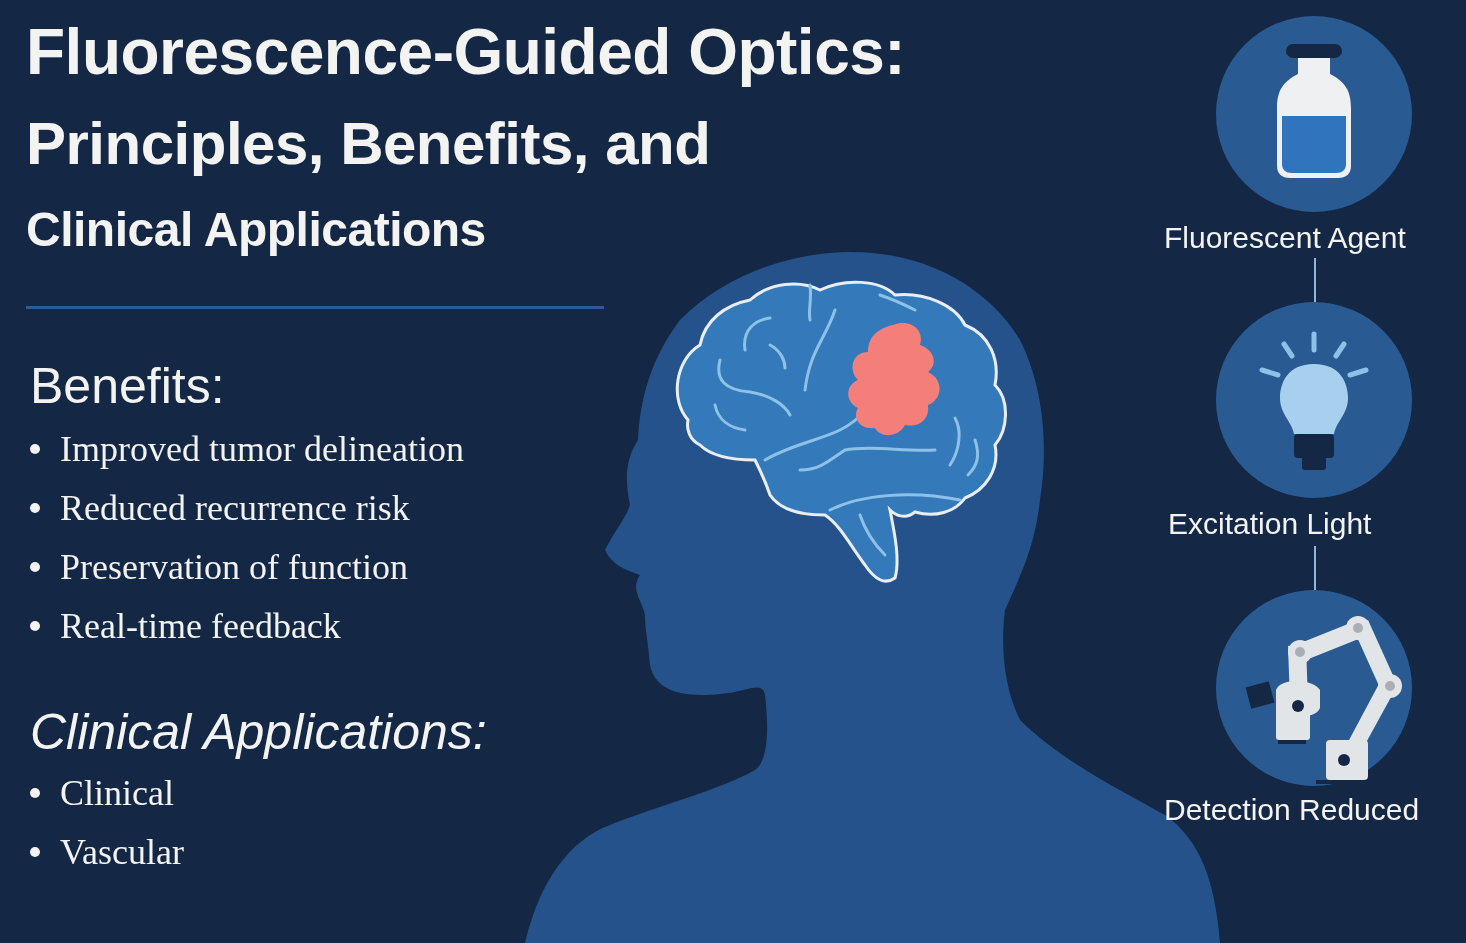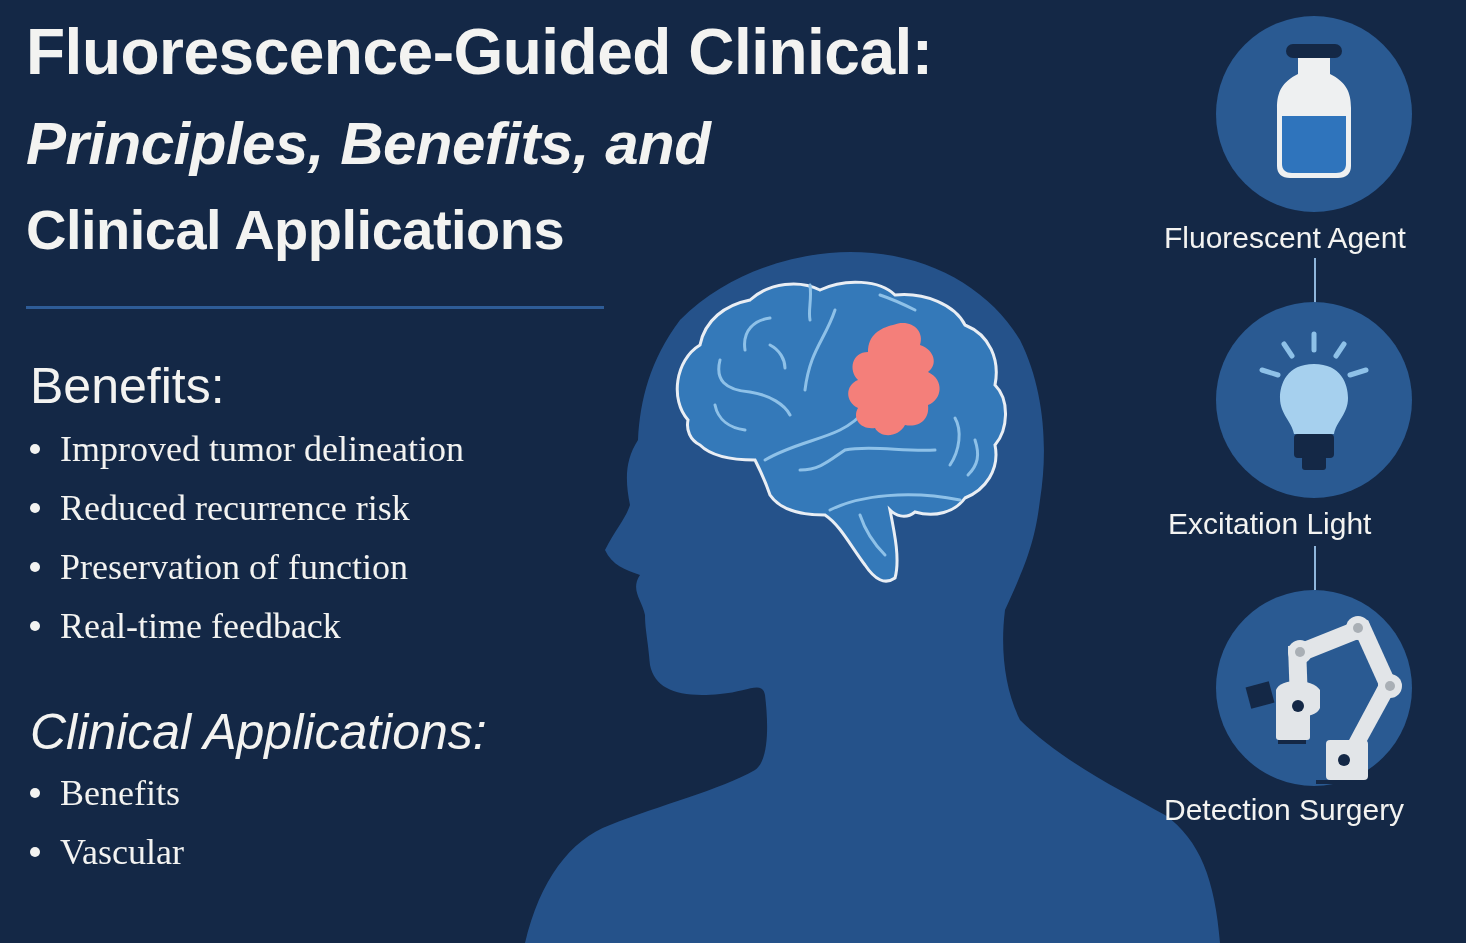--- a/index.html
+++ b/index.html
@@ -5,22 +5,22 @@
   html, body { margin:0; padding:0; }
   body {
     width:1466px; height:943px; overflow:hidden; position:relative;
     background:#142846;
     font-family:"Liberation Sans", sans-serif;
     color:#f3f4f4;
   }
   .abs { position:absolute; }
   .title { left:26px; margin:0; font-weight:700; color:#f3f3f1; white-space:nowrap; letter-spacing:-0.5px; }
   .t1 { top:12px; font-size:64px; line-height:80px; }
-  .t2 { top:106px; font-size:60px; line-height:76px;font-style:italic; }
-  .t3 { top:192px; font-size:56px; line-height:76px; }
+  .t2 { top:106px; font-size:60px; line-height:76px; }
+  .t3 { top:192px; font-size:48px; line-height:76px; }
   .divider { left:26px; top:306px; width:578px; height:3px; background:#2e5c97; }
   .section-heading { left:26px; margin:4px; font-weight:400; font-size:50px; line-height:60px; color:#f3f3f1; }
   .bl { position:absolute; left:30px; margin:0; padding:0; list-style:none;font-family:Liberation Serif, serif; }
   .bl li { font-size:36px; line-height:59px; height:59px; white-space:nowrap; color:#f3f3f1; }
   .bl li .dot { display:inline-block; width:10px; height:10px; border-radius:50%; background:#f3f3f1; margin-right:20px; vertical-align:middle; position:relative; top:-4px; }
   .person { left:0; top:0; width:1466px; height:943px; }
   .step-circle { width:196px; height:196px; border-radius:50%; background:#2a5a92; }
   .step-label { font-size:30px; line-height:36px; color:#f3f3f1; white-space:nowrap; width:300px; }
   .connector { width:2px; background:#8fb6dc; }
 </style>
@@ -87,37 +87,37 @@
        C 935 350, 938 365, 928 372
        C 945 380, 942 400, 928 405
        C 930 420, 918 428, 905 425
        C 898 438, 880 438, 875 428
        C 860 430, 852 418, 858 408
        C 845 402, 845 385, 858 380
        C 848 370, 852 352, 868 352
        C 868 335, 880 328, 893 325 Z"></path>
 </svg>
 
-<h1 class="abs title t1">Fluorescence-Guided Clinical:</h1>
+<h1 class="abs title t1">Fluorescence-Guided Optics:</h1>
 <h2 class="abs title t2">Principles, Benefits, and</h2>
 <h2 class="abs title t3">Clinical Applications</h2>
 
 <div class="abs divider"></div>
 
 <h3 class="abs section-heading" style="top:352px;">Benefits:</h3>
 <ul class="bl" style="top:420px;">
   <li><span class="dot"></span><span>Improved tumor delineation</span></li>
   <li><span class="dot"></span><span>Reduced recurrence risk</span></li>
   <li><span class="dot"></span><span>Preservation of function</span></li>
   <li><span class="dot"></span><span>Real-time feedback</span></li>
 </ul>
 
 <h3 class="abs section-heading" style="top:698px;font-style:italic;">Clinical Applications:</h3>
 <ul class="bl" style="top:764px;">
-  <li><span class="dot"></span><span>Benefits</span></li>
+  <li><span class="dot"></span><span>Clinical</span></li>
   <li><span class="dot"></span><span>Vascular</span></li>
 </ul>
 
 <div class="abs connector" style="left:1314px; top:258px; height:46px;"></div>
 <div class="abs connector" style="left:1314px; top:546px; height:44px;"></div>
 
 <div class="abs step-circle" style="left:1216px; top:16px;">
   <svg width="196" height="196" viewBox="0 0 196 196">
     <rect x="88" y="28" width="56" height="14" rx="7" fill="#142846" transform="translate(-18,0)"></rect>
     <path d="M 82 42 L 114 42 L 114 58 C 130 66, 135 76, 135 92 L 135 150 C 135 158, 130 162, 122 162 L 74 162 C 66 162, 61 158, 61 150 L 61 92 C 61 76, 66 66, 82 58 Z" fill="#eef0f1"></path>
@@ -161,13 +161,13 @@
       <circle cx="142" cy="38" r="5"></circle>
       <circle cx="174" cy="96" r="5"></circle>
     </g>
     <rect x="32" y="94" width="24" height="22" fill="#142846" transform="rotate(-15 44 105)"></rect>
     <circle cx="82" cy="116" r="6" fill="#142846"></circle>
     <circle cx="128" cy="170" r="6" fill="#142846"></circle>
     <rect x="62" y="150" width="28" height="4" fill="#142846"></rect>
     <rect x="100" y="190" width="46" height="4" fill="#142846"></rect>
   </svg>
 </div>
-<div class="abs step-label" style="left:1164px; top:792px;">Detection Surgery</div>
+<div class="abs step-label" style="left:1164px; top:792px;">Detection Reduced</div>
 
 </body></html>

